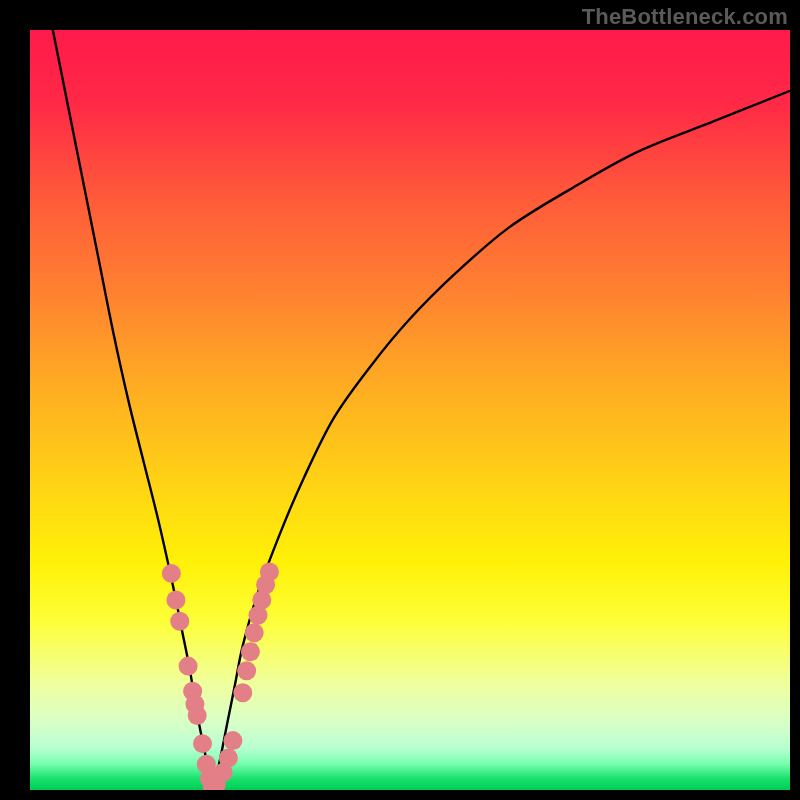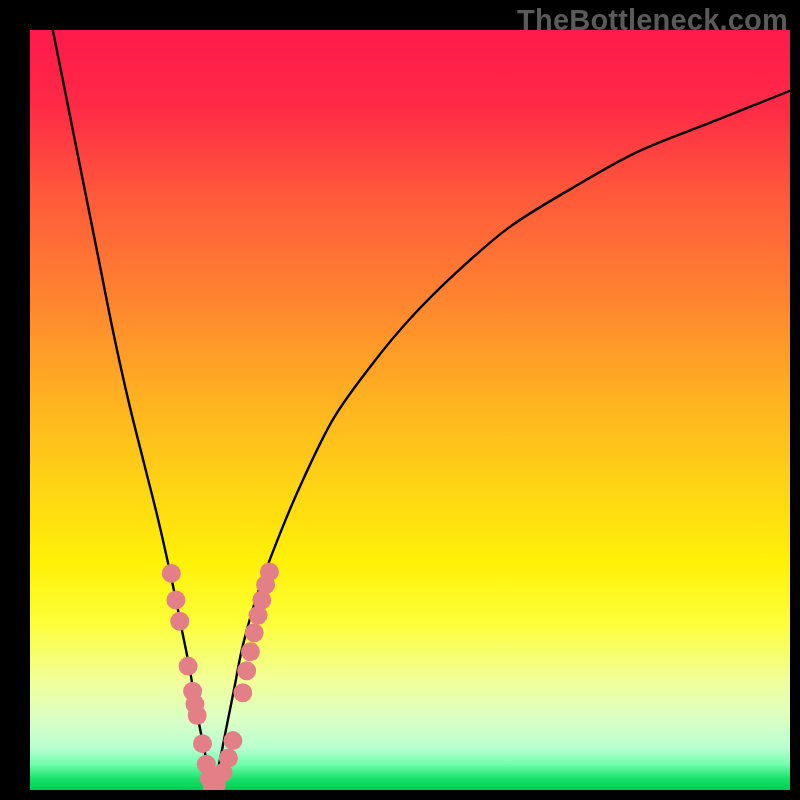--- a/index.html
+++ b/index.html
@@ -22,21 +22,21 @@
     top: 30px;
     width: 760px;
     height: 760px;
     overflow: hidden;
   }
   .watermark {
     position: absolute;
     top: 4px;
     right: 12px;
     color: #5a5a5a;
-    font-size: 29px;
+    font-size: 22px;
     font-weight: 600;
     letter-spacing: 0.2px;
     user-select: none;
   }
   svg {
     display: block;
   }
 </style>
 </head>
 <body>

